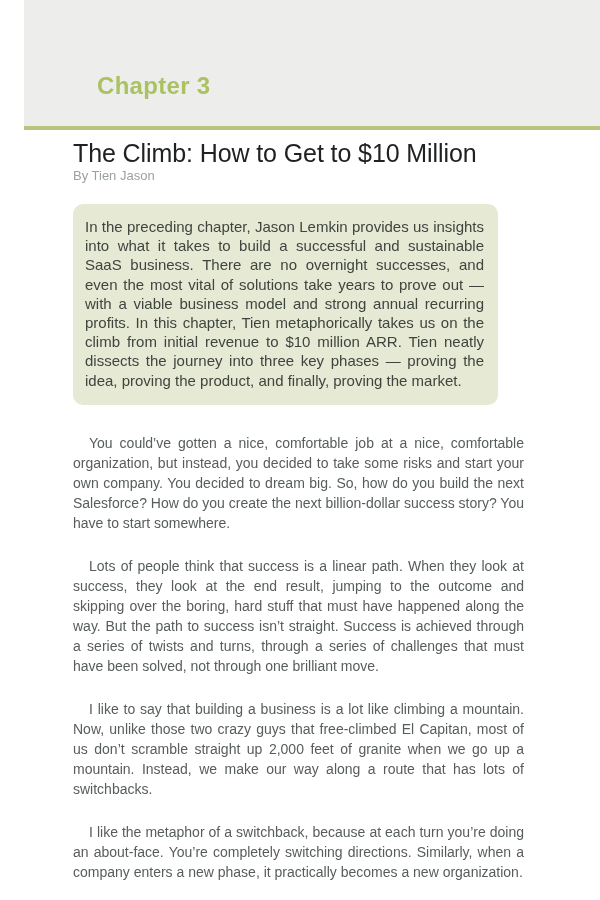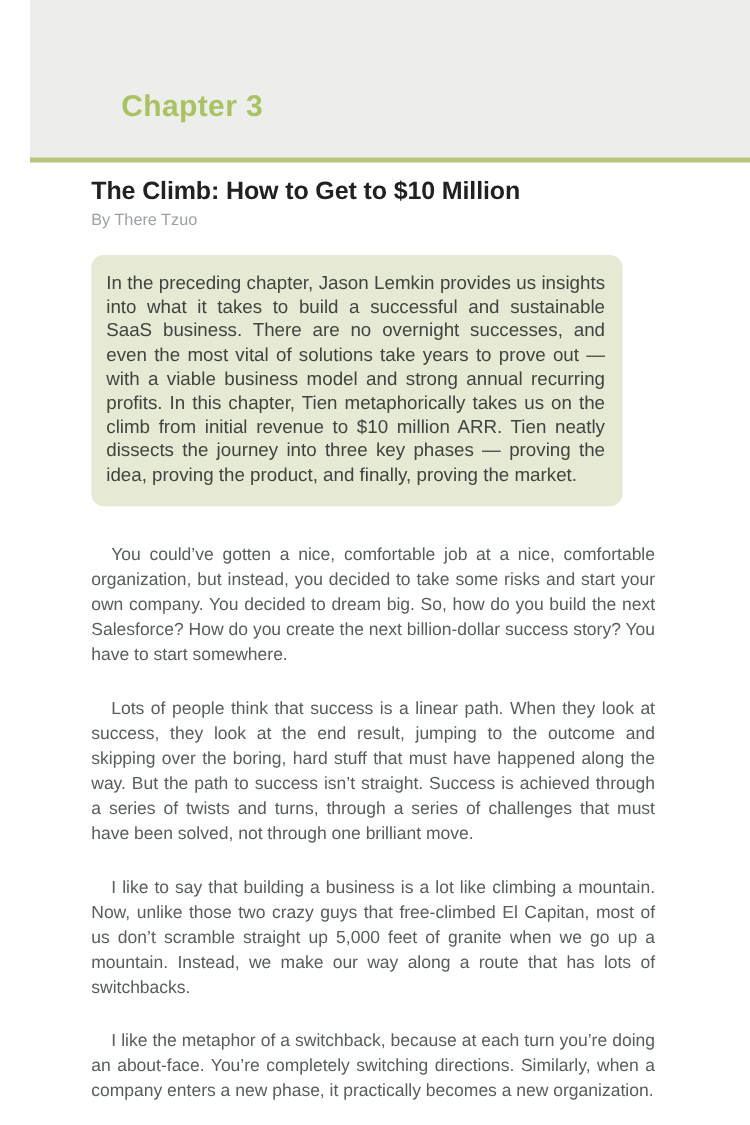--- a/index.html
+++ b/index.html
@@ -29,21 +29,21 @@
   }
   .chapter-label{
     position:absolute;left:73px;top:72px;
     font-size:24px;font-weight:bold;letter-spacing:.3px;
     color:var(--accent-green);
   }
   .content{
     padding:12px 76px 0 73px;
   }
   .chapter-title{
-    font-size:20px;line-height:23px;font-weight:bold;
+    font-size:25px;line-height:23px;font-weight:normal;
     color:var(--title-text);letter-spacing:-0.1px;
   }
   .byline{
     margin-top:3px;
     font-size:13px;line-height:16px;
     color:var(--byline-text);
   }
   .summary-callout{
     margin-top:20px;margin-bottom:28px;
     width:425px;
@@ -70,26 +70,26 @@
 <div class="page">
 
   <div class="chapter-header">
     <div class="chapter-label">Chapter 3</div>
   </div>
 
   <div class="content">
 
     <h1 class="chapter-title">The Climb: How to Get to $10 Million</h1>
 
-    <div class="byline">By There Tzuo</div>
+    <div class="byline">By Tien Jason</div>
 
     <div class="summary-callout">In the preceding chapter, Jason Lemkin provides us insights into what it takes to build a successful and sustainable SaaS business. There are no overnight successes, and even the most vital of solutions take years to prove out — with a viable business model and strong annual recurring profits. In this chapter, Tien metaphorically takes us on the climb from initial revenue to $10 million ARR. Tien neatly dissects the journey into three key phases — proving the idea, proving the product, and finally, proving the market.</div>
 
     <div class="body-copy">
       <p>You could’ve gotten a nice, comfortable job at a nice, comfortable organization, but instead, you decided to take some risks and start your own company. You decided to dream big. So, how do you build the next Salesforce? How do you create the next billion-dollar success story? You have to start somewhere.</p>
       <p>Lots of people think that success is a linear path. When they look at success, they look at the end result, jumping to the outcome and skipping over the boring, hard stuff that must have happened along the way. But the path to success isn’t straight. Success is achieved through a series of twists and turns, through a series of challenges that must have been solved, not through one brilliant move.</p>
-      <p>I like to say that building a business is a lot like climbing a mountain. Now, unlike those two crazy guys that free-climbed El Capitan, most of us don’t scramble straight up 5,000 feet of granite when we go up a mountain. Instead, we make our way along a route that has lots of switchbacks.</p>
+      <p>I like to say that building a business is a lot like climbing a mountain. Now, unlike those two crazy guys that free-climbed El Capitan, most of us don’t scramble straight up 2,000 feet of granite when we go up a mountain. Instead, we make our way along a route that has lots of switchbacks.</p>
       <p>I like the metaphor of a switchback, because at each turn you’re doing an about-face. You’re completely switching directions. Similarly, when a company enters a new phase, it practically becomes a new organization.</p>
     </div>
 
   </div>
 
 </div>
 
 </body></html>

